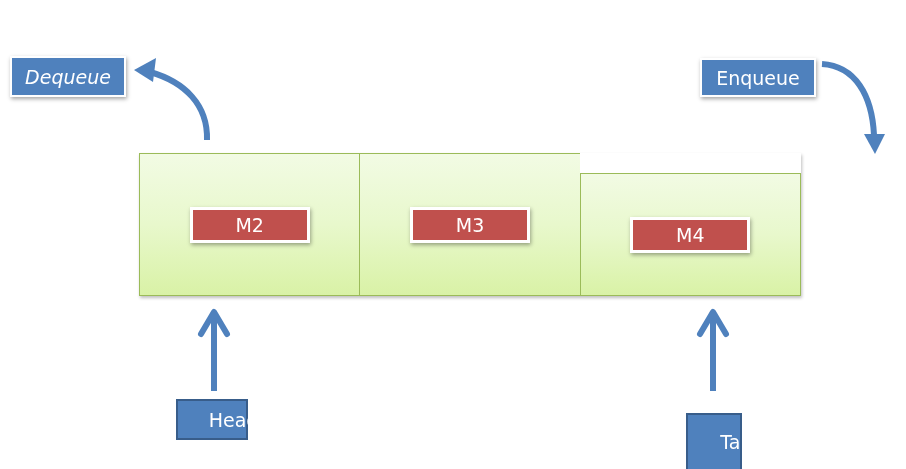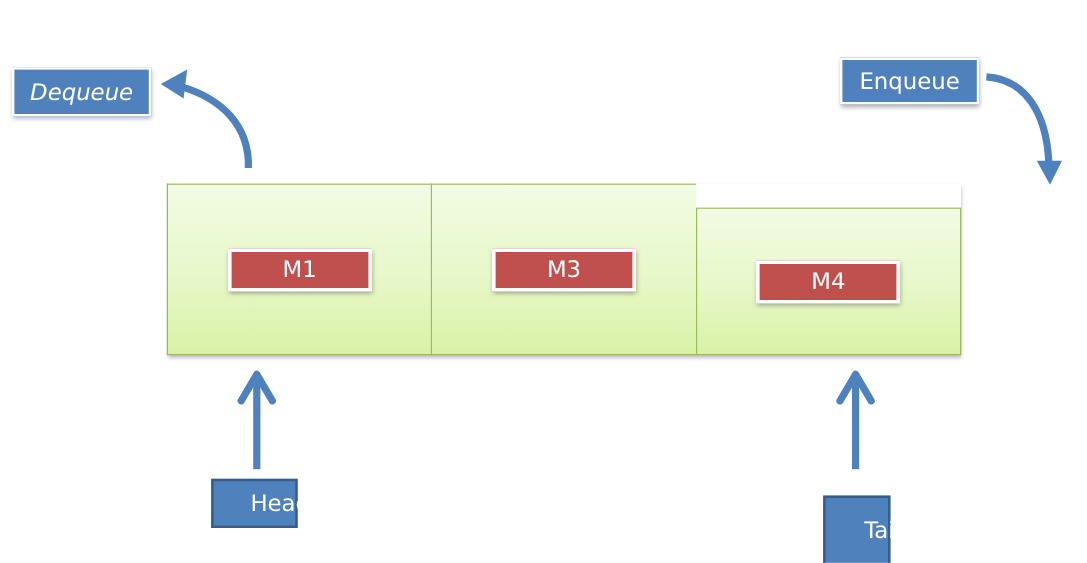--- a/index.html
+++ b/index.html
@@ -70,25 +70,25 @@
   </g>
 
   <g>
     <line x1="713" y1="391" x2="713" y2="318" stroke="#4f81bd" stroke-width="6"></line>
     <path d="M700,334 L713,312 L726,334" stroke="#4f81bd" stroke-width="6" fill="none" stroke-linecap="round" stroke-linejoin="round"></path>
   </g>
 </svg>
 
 <div class="label shadowed" style="left:10px; top:56px; width:116px; height:41px;font-style:italic;">Dequeue</div>
 
-<div class="label shadowed" style="left:700px; top:48px; width:116px; height:39px;">Enqueue</div>
+<div class="label shadowed" style="left:700px; top:58px; width:116px; height:39px;">Enqueue</div>
 
 <div class="queue">
   <div class="slot">
-    <div class="msg">M1</div>
+    <div class="msg">M2</div>
   </div>
   <div class="slot">
     <div class="msg">M3</div>
   </div>
   <div class="slot">
     <div class="msg">M4</div>
   </div>
 </div>
 
 <div class="label outlined" style="left:176px; top:399px; width:72px; height:41px;">Head</div>

